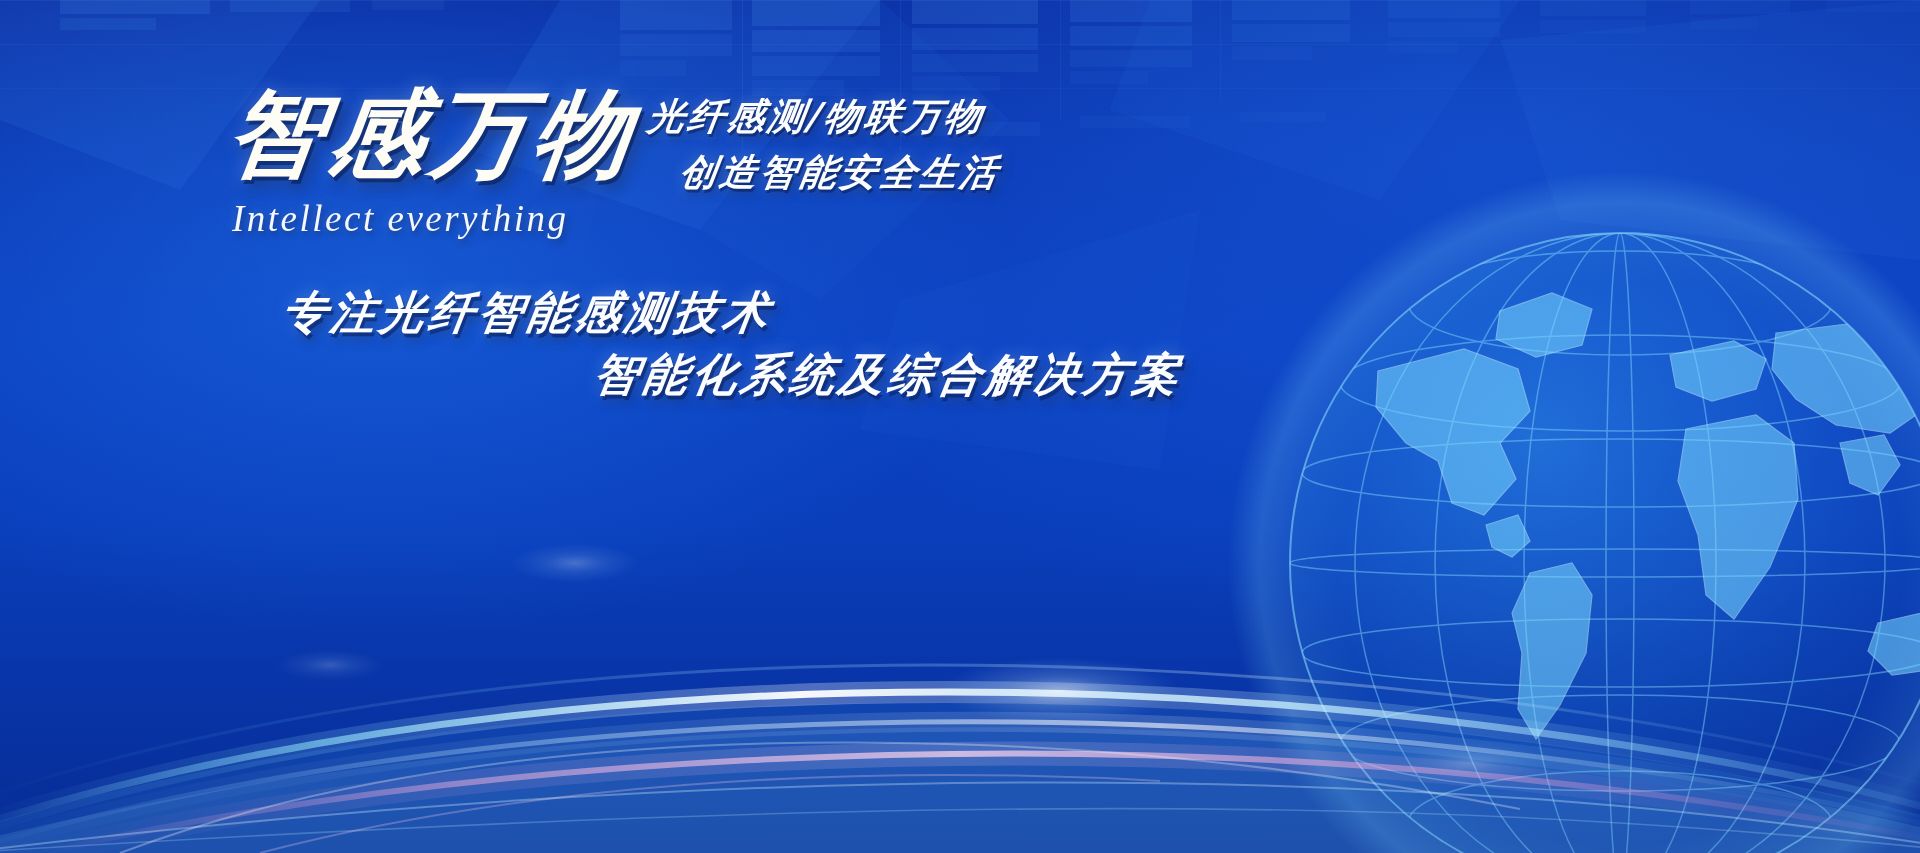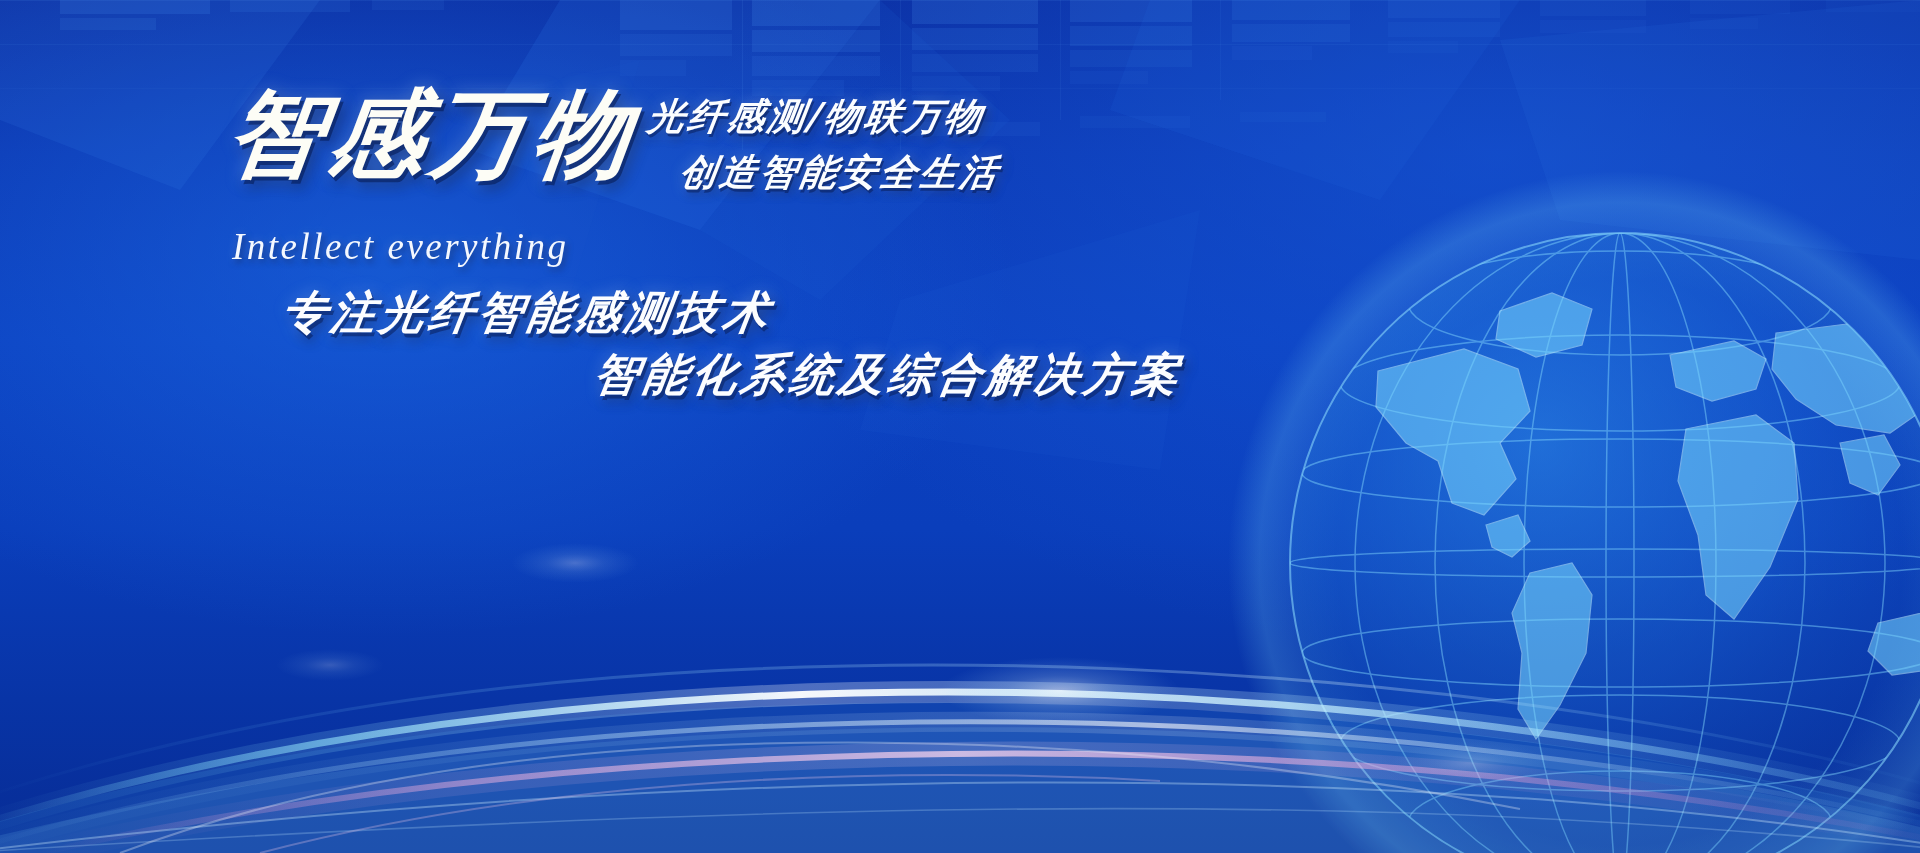--- a/index.html
+++ b/index.html
@@ -47,21 +47,21 @@
     letter-spacing:6px;
     color:#fdfdf6;
     text-shadow:
       3px 4px 0 rgba(4,24,80,0.55),
       6px 8px 14px rgba(2,14,56,0.45),
       0 0 18px rgba(190,225,255,0.35);
     transform:skewX(-7deg);
     white-space:nowrap;
   }
   .txt-sub {
-    position:absolute; left:232px; top:228px;
+    position:absolute; left:232px; top:200px;
     font-family:"Liberation Serif", serif;
     font-style:italic; font-weight:normal;
     font-size:37px; line-height:1;
     letter-spacing:2.5px;
     color:#f4f8ff;
     text-shadow:2px 3px 6px rgba(4,22,76,0.6), 0 0 10px rgba(180,220,255,0.3);
     white-space:nowrap;
   }
 
   .tag-block { position:absolute; left:648px; top:88px; }

